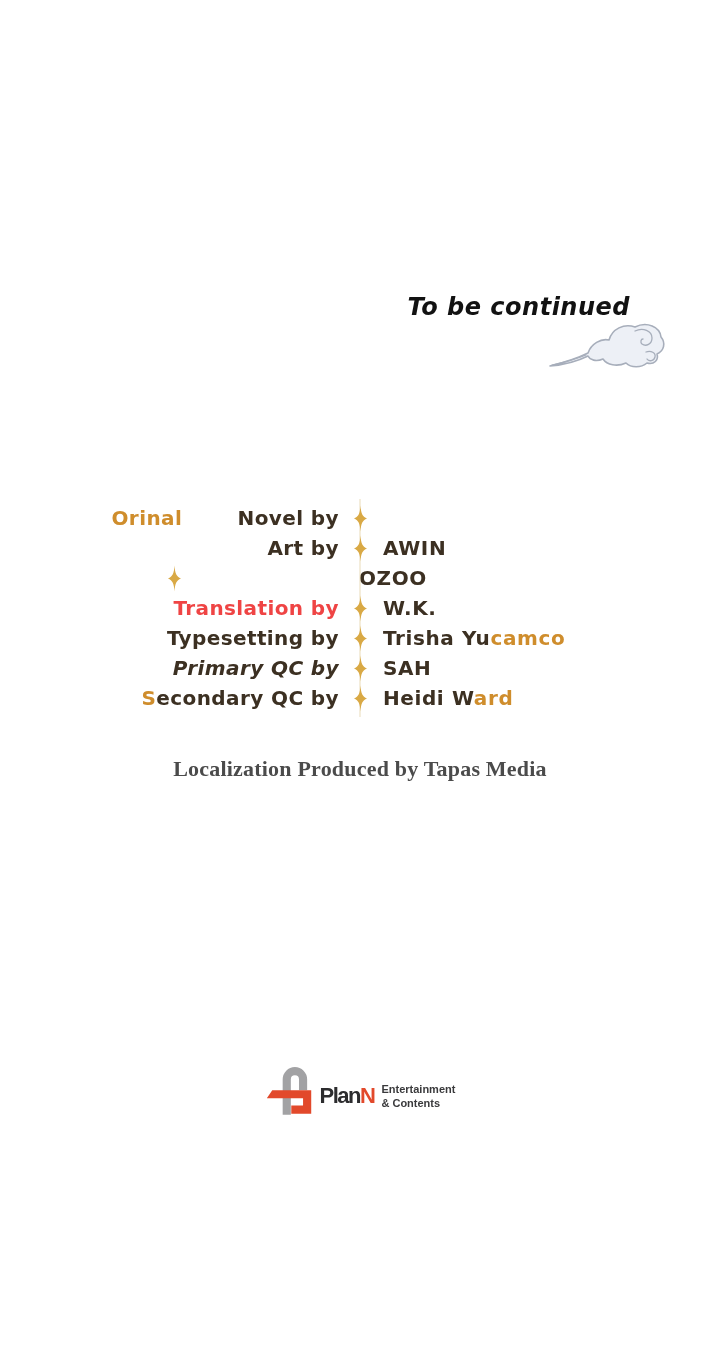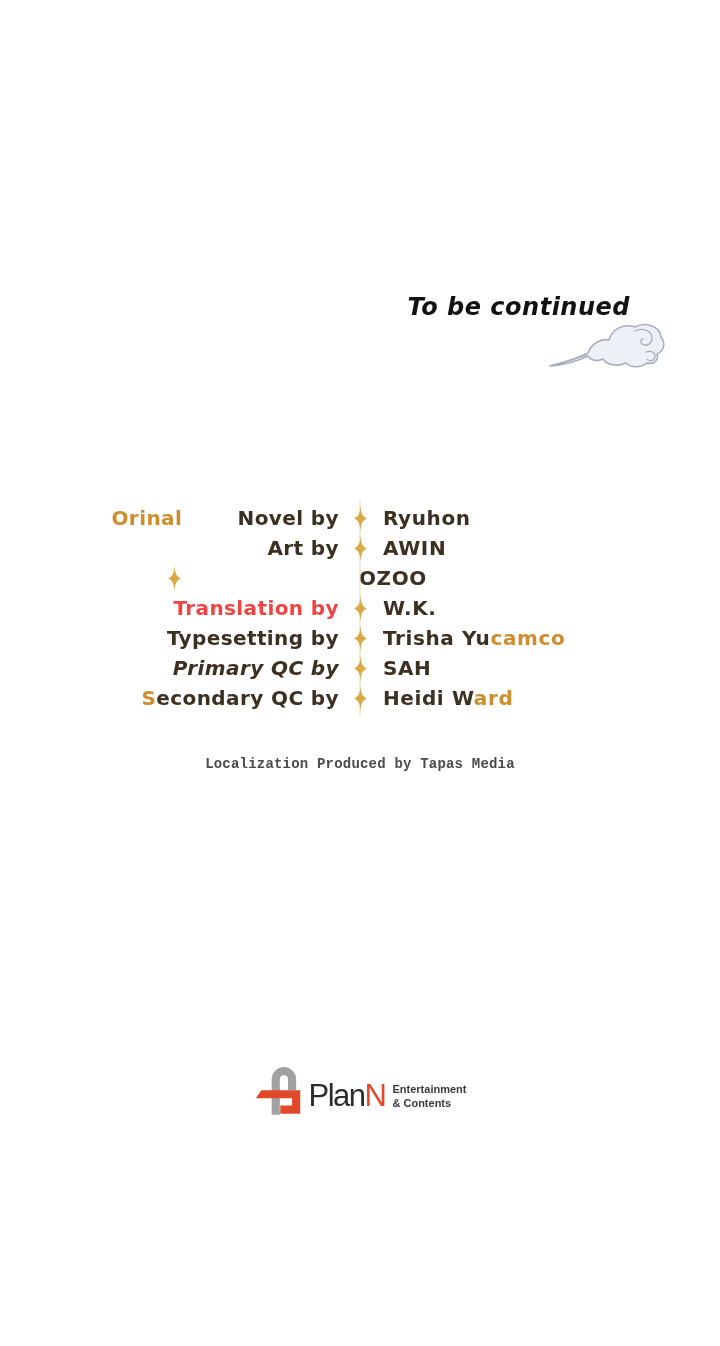--- a/index.html
+++ b/index.html
@@ -75,40 +75,40 @@
     position:relative;
     z-index:2;
   }
 
   
   .localization{
     position:absolute;
     left:0;right:0;
     top:756px;
     text-align:center;
-    font-family:Liberation Mono, monospace;
-    font-size:14px;
+    font-family:Liberation Serif, serif;
+    font-size:22px;
     font-weight:600;
     letter-spacing:0.2px;
   }
 
   
   .logo{
     position:absolute;
     left:0;right:0;
     top:1062px;
     display:flex;
     align-items:center;
     justify-content:center;
   }
   .logo-mark{width:58px;height:60px;flex:0 0 auto;}
   .logo-word{
     font-family:"Liberation Sans", sans-serif;
-    font-size:31px;
-    font-weight:normal;
+    font-size:22px;
+    font-weight:bold;
     letter-spacing:-1.5px;
     margin-left:-3px;
     margin-top:8px;
     white-space:nowrap;
   }
   .logo-tagline{
     font-family:"Liberation Sans", sans-serif;
     font-size:11px;
     font-weight:bold;
     line-height:1.25;
@@ -137,21 +137,20 @@
   <div class="credits">
     <div class="star-line" style="background: rgb(233, 220, 186);"></div>
     <div id="credit-rows">
         <div class="credit-row">
           <span class="credit-label"><span style="color: rgb(207, 141, 44);">Orinal </span><span style="color: rgb(60, 48, 34); margin-left: 48px;">Novel by</span></span>
           <span class="credit-star">
             <svg width="13" height="27" viewBox="0 0 14 28">
               <path d="M7,0 C7.5,8 9,12.2 14,14 C9,15.8 7.5,20 7,28 C6.5,20 5,15.8 0,14 C5,12.2 6.5,8 7,0 Z" fill="#d9a945"></path>
             </svg>
           </span>
-          <span class="credit-name"><span style="color: rgb(60, 48, 34);">Ryuhon</span></span>
         </div>
         <div class="credit-row">
           <span class="credit-label"><span style="color: rgb(60, 48, 34);">Art by</span></span>
           <span class="credit-star">
             <svg width="13" height="27" viewBox="0 0 14 28">
               <path d="M7,0 C7.5,8 9,12.2 14,14 C9,15.8 7.5,20 7,28 C6.5,20 5,15.8 0,14 C5,12.2 6.5,8 7,0 Z" fill="#d9a945"></path>
             </svg>
           </span>
           <span class="credit-name"><span style="color: rgb(60, 48, 34);">AWIN</span></span>
         </div>

